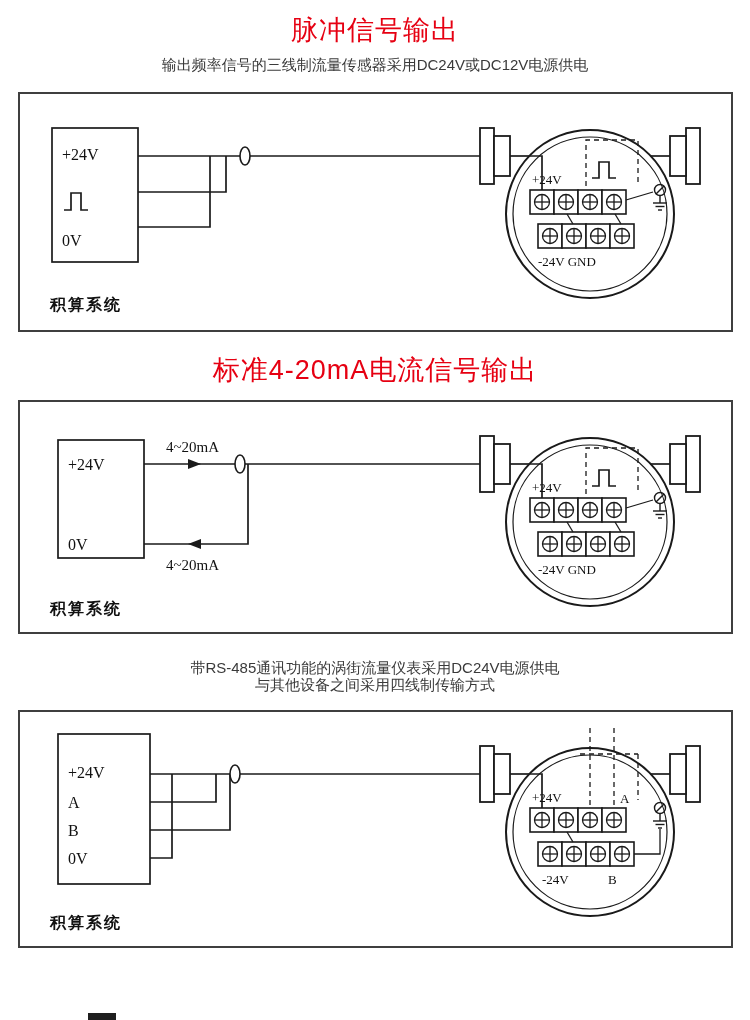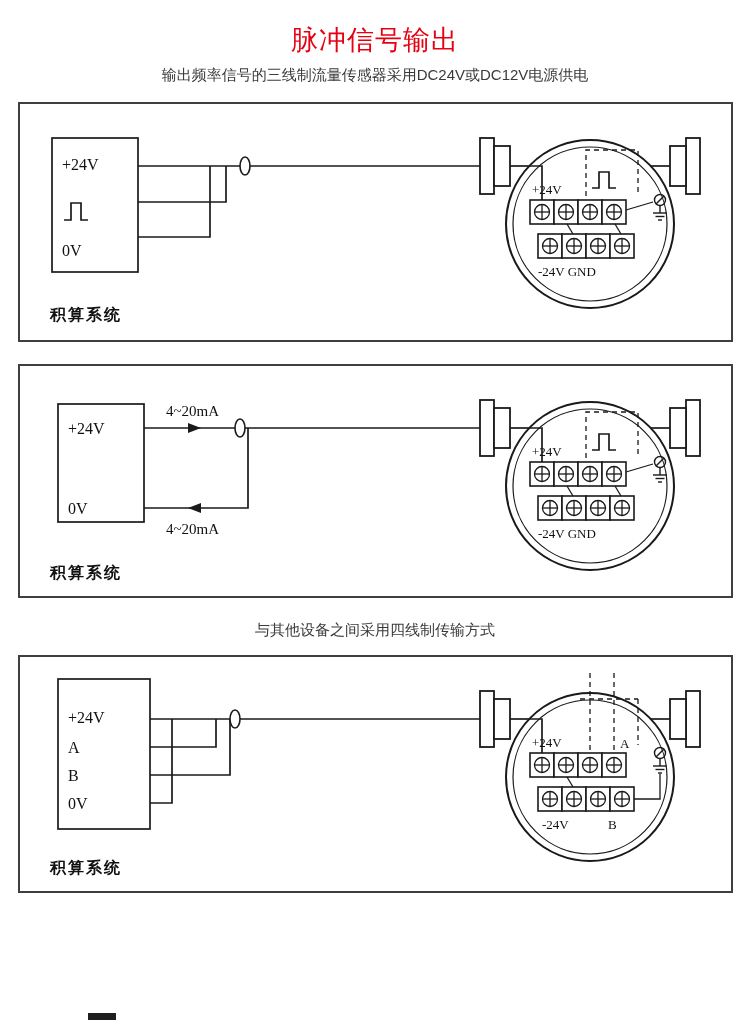--- a/index.html
+++ b/index.html
@@ -14,21 +14,21 @@
   }
   .sec-subtitle {
     color:#3a3a3a; text-align:center; font-size:15px; line-height:19px;
     margin-top:8px;
   }
   .sub2 { margin-top:0;font-family:Liberation Mono, monospace; }
   .panel {
     width:715px; margin:0 auto; border:2px solid #3f3f3f; background:#ffffff;
     position:relative;
   }
-  .sec1 { padding-top:24px; }
+  .sec1 { padding-top:14px; }
   .sec1 .panel { margin-top:18px; height:240px; }
   .sec2 { margin-top:22px; }
   .sec2 .panel { margin-top:13px; height:234px; }
   .sec3 { margin-top:24px; }
   .sec3 .panel { margin-top:14px; height:238px; }
   svg.diagram { display:block; }
   .wire { stroke:#1a1a1a; stroke-width:1.7; fill:none; }
   .thin { stroke-width:1.3; }
   .dash { stroke:#1a1a1a; stroke-width:1.3; fill:none; stroke-dasharray:5 4; }
   .boxline { fill:#ffffff; stroke:#1a1a1a; stroke-width:1.7; }
@@ -109,20 +109,21 @@
         <use href="#gnd" transform="translate(640,96)"></use>
         <text class="mlabel" x="512" y="90">+24V</text>
         <text class="mlabel" x="518" y="172">-24V GND</text>
       </g>
       <text class="syslabel" x="30" y="216">积算系统</text>
     </svg>
   </div>
 </section>
 
 <section class="sec2">
+  <h2 class="sec-title">标准4-20mA电流信号输出</h2>
   <div class="panel">
     <svg class="diagram" width="711" height="230" viewBox="0 0 711 230">
 
       <rect class="boxline" x="38" y="38" width="86" height="118"></rect>
       <text class="serif-label" x="48" y="68">+24V</text>
       <text class="serif-label" x="48" y="148">0V</text>
 
       <line class="wire" x1="124" y1="62" x2="461" y2="62"></line>
       <polygon class="arrowhead" points="168,57 181,62 168,67"></polygon>
       <text class="wire-label" x="146" y="50">4~20mA</text>
@@ -159,20 +160,21 @@
         <use href="#gnd" transform="translate(640,96)"></use>
         <text class="mlabel" x="512" y="90">+24V</text>
         <text class="mlabel" x="518" y="172">-24V GND</text>
       </g>
       <text class="syslabel" x="30" y="212">积算系统</text>
     </svg>
   </div>
 </section>
 
 <section class="sec3">
+  <p class="sec-subtitle">带RS-485通讯功能的涡街流量仪表采用DC24V电源供电</p>
   <p class="sec-subtitle sub2">与其他设备之间采用四线制传输方式</p>
   <div class="panel">
     <svg class="diagram" width="711" height="234" viewBox="0 0 711 234">
 
       <rect class="boxline" x="38" y="22" width="92" height="150"></rect>
       <text class="serif-label" x="48" y="66">+24V</text>
       <text class="serif-label" x="48" y="96">A</text>
       <text class="serif-label" x="48" y="124">B</text>
       <text class="serif-label" x="48" y="152">0V</text>
 

